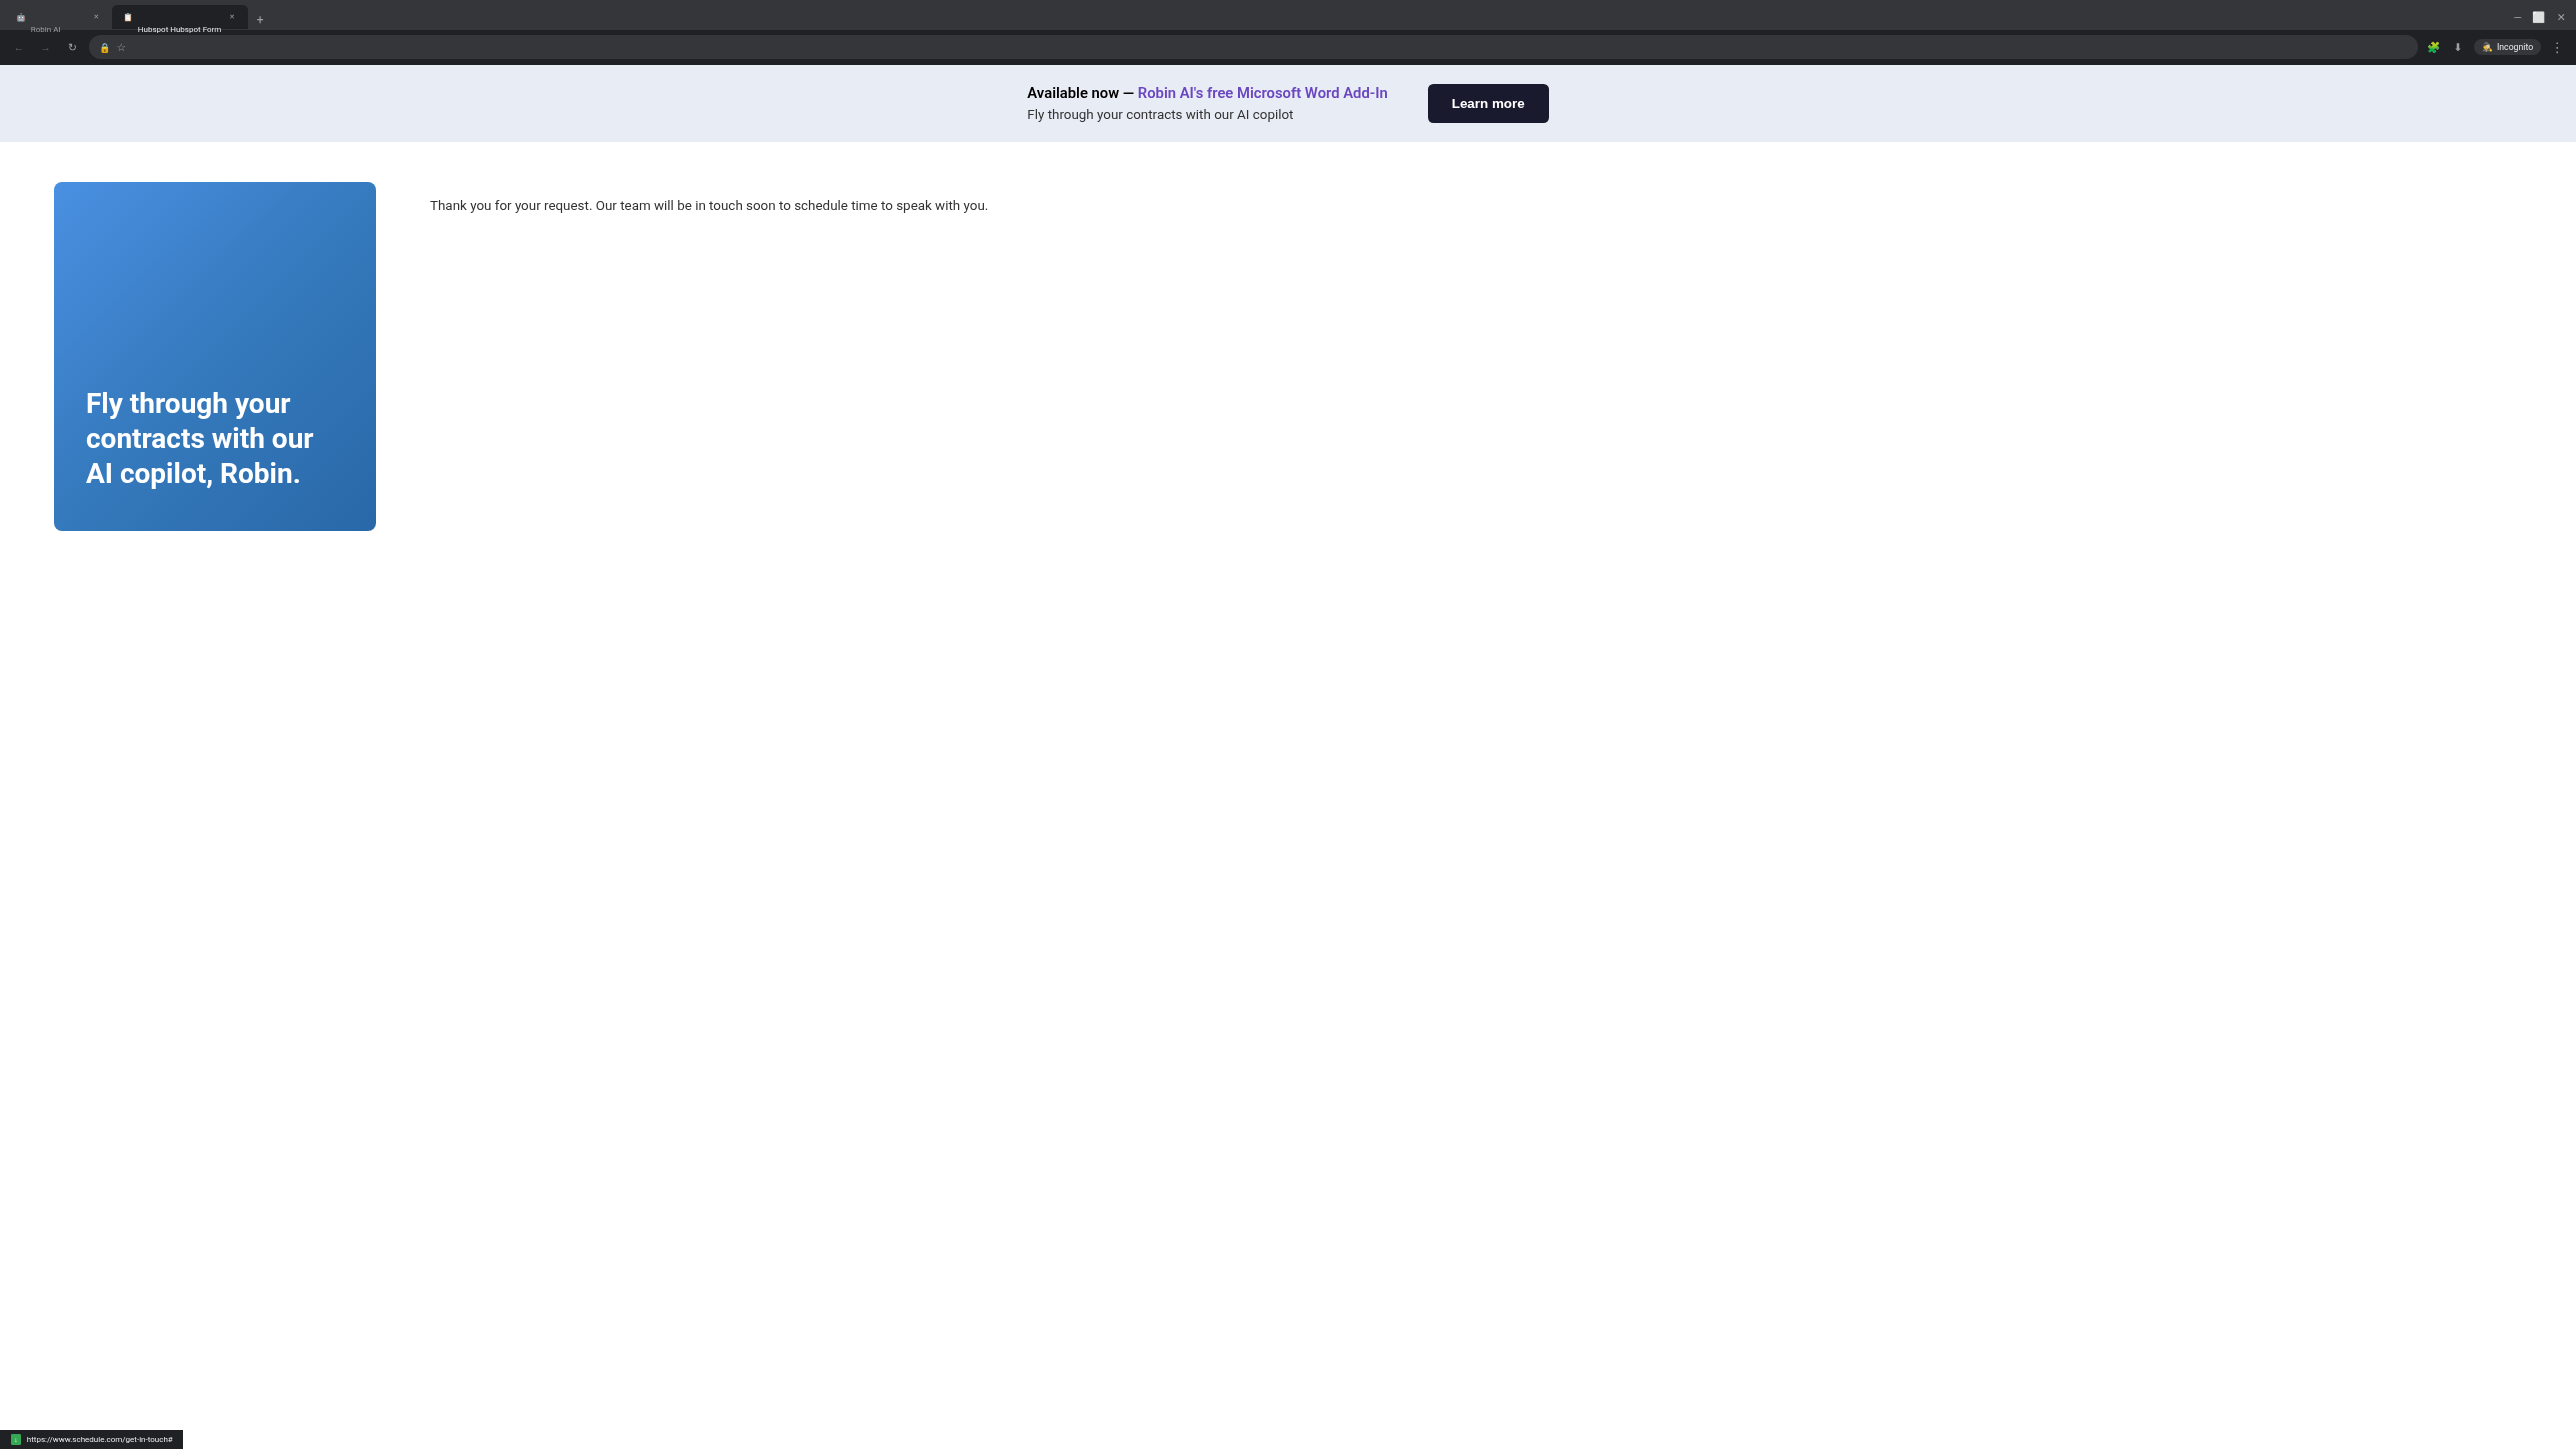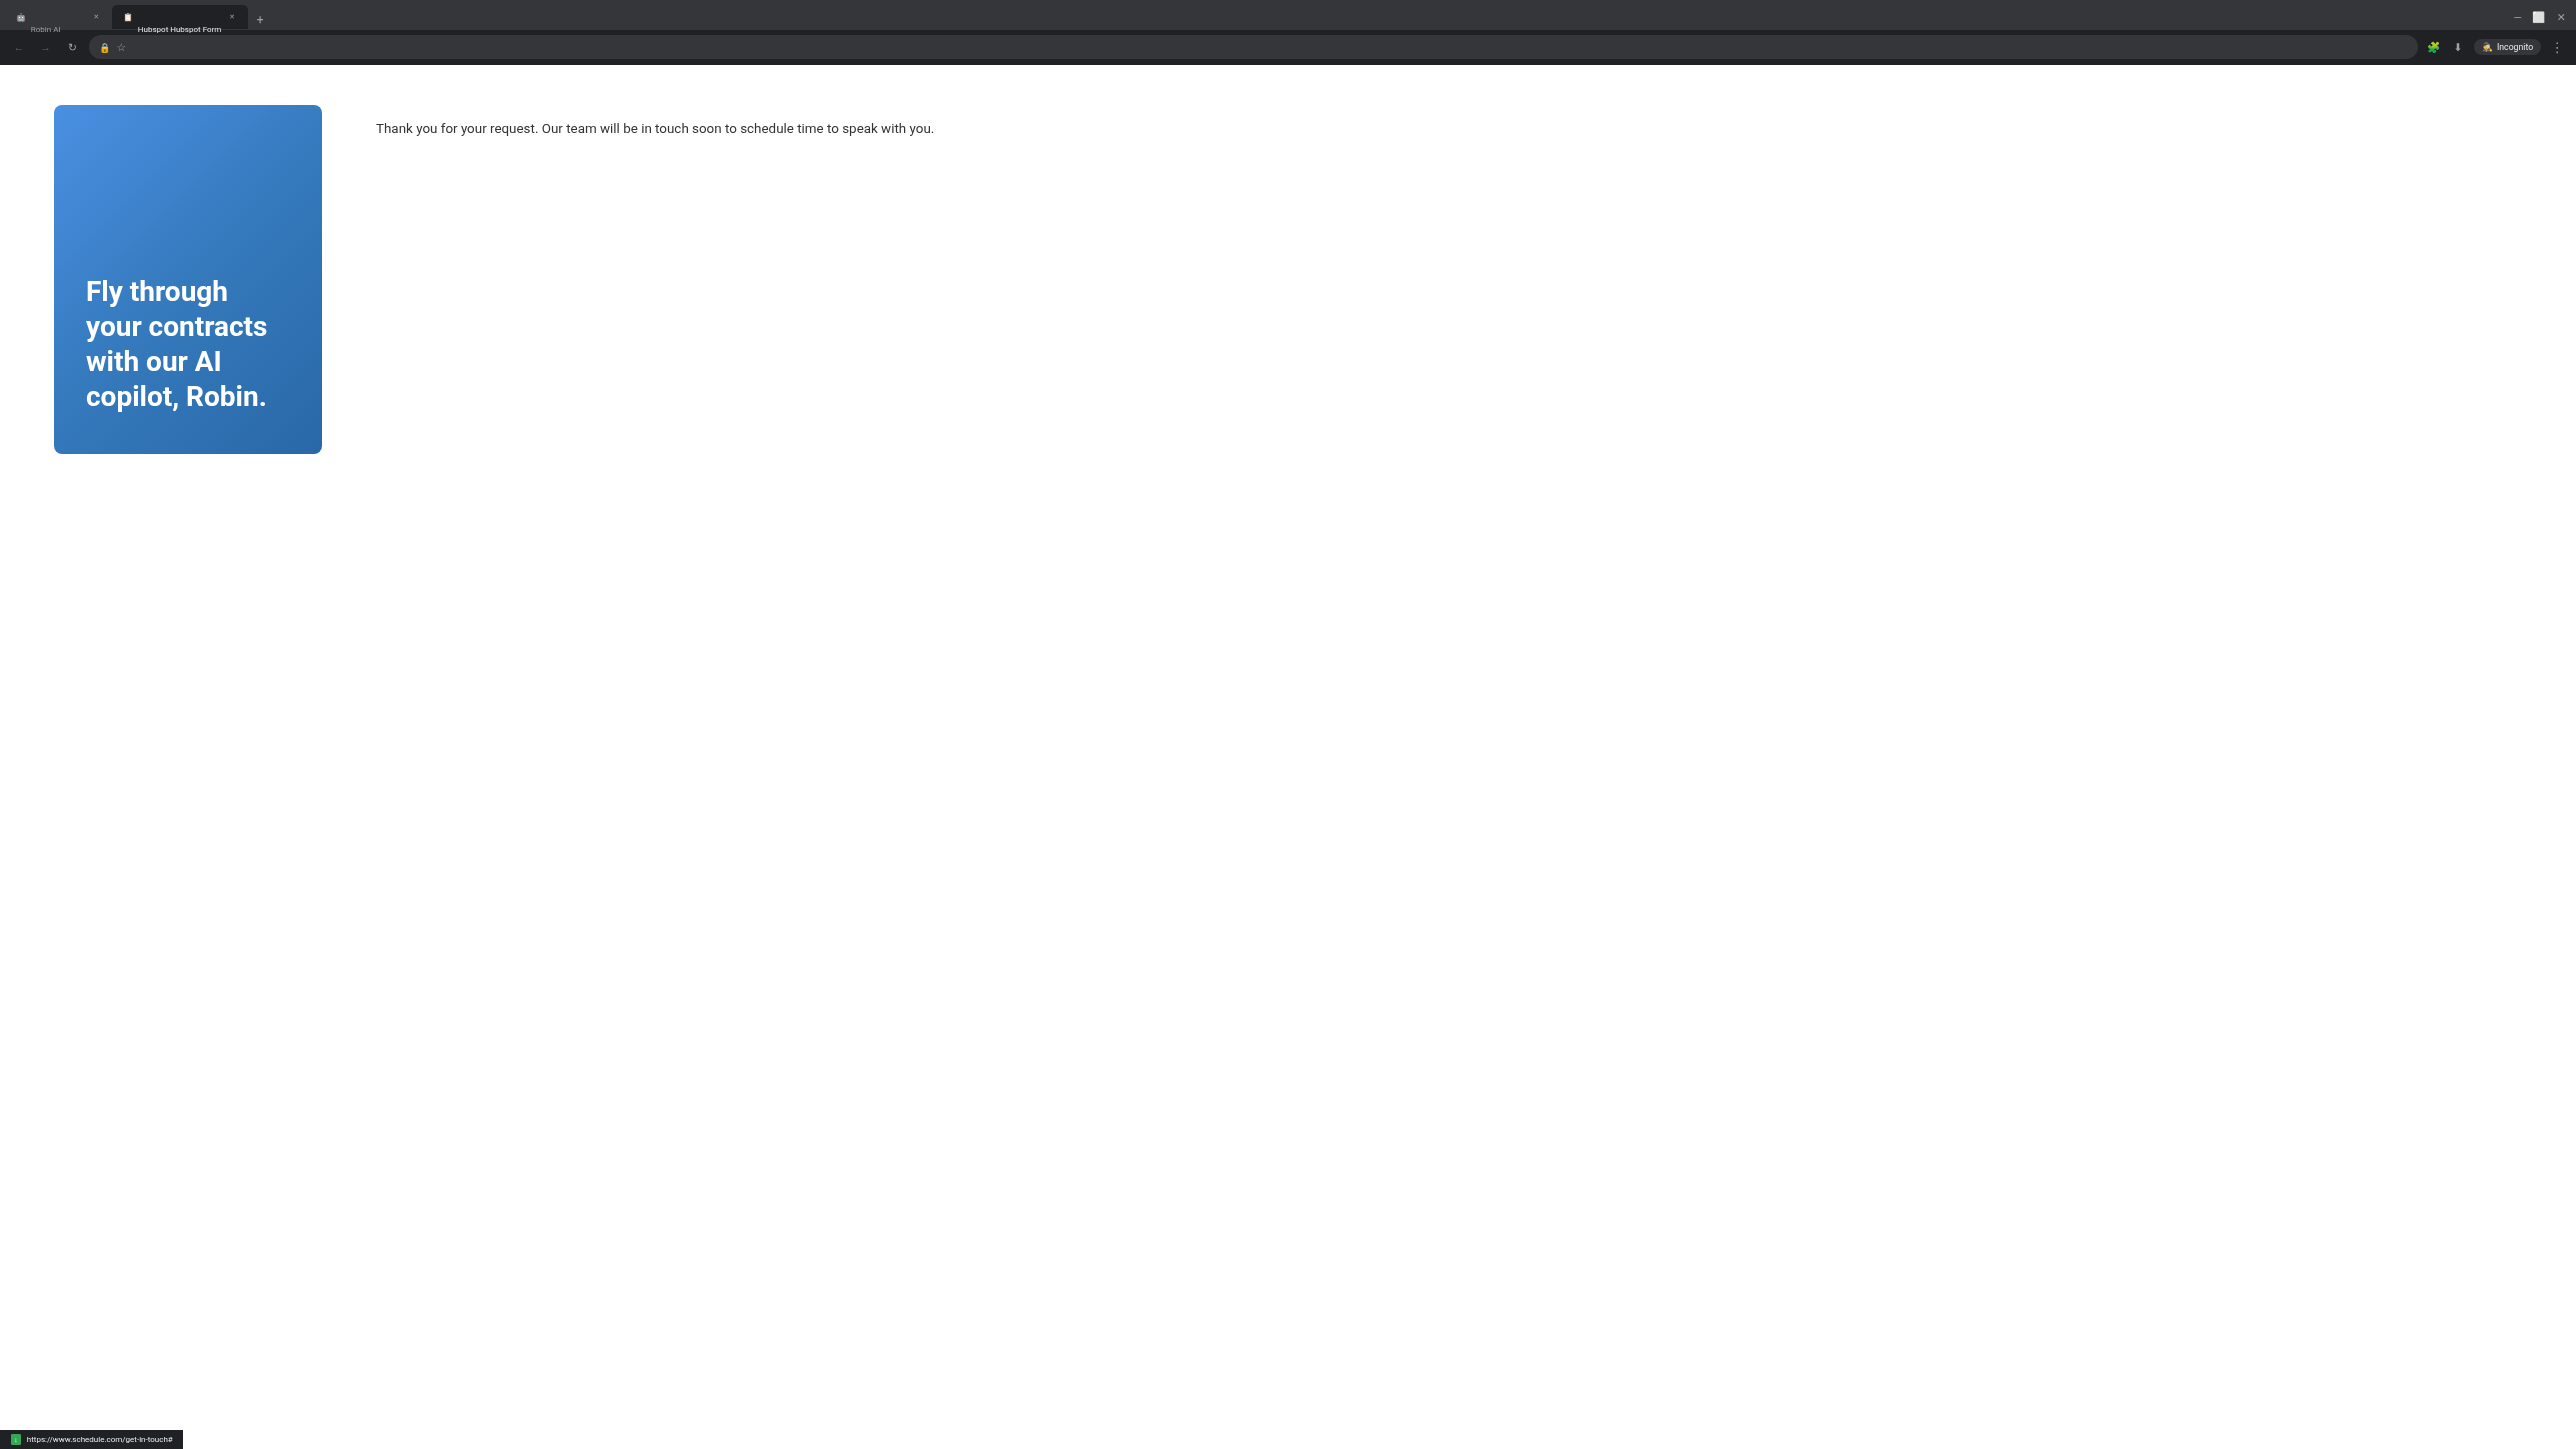--- a/index.html
+++ b/index.html
@@ -265,21 +265,21 @@
       display: flex;
       align-items: flex-start;
       padding: 40px 54px;
       gap: 54px;
       min-height: 335px;
     }
 
     .hero-card {
       background: linear-gradient(135deg, #4a90e2 0%, #357abd 50%, #2968a8 100%);
       border-radius: 8px;
-      width: 268px;
+      width: 322px;
       min-height: 349px;
       flex-shrink: 0;
       display: flex;
       flex-direction: column;
       justify-content: flex-end;
       padding: 32px 52px 40px 32px;
     }
 
     .hero-tagline {
       color: #fff;
@@ -377,20 +377,29 @@
       <span>🕵</span>
       <span>Incognito</span>
     </div>
 
     <div class="menu-dots">⋮</div>
   </div>
 </div>
 
 <div class="page-content">
 
+  <div class="banner">
+    <div class="banner-text">
+      <div class="banner-headline">
+        <span>Available now — </span><span class="banner-headline-accent">Robin AI's free Microsoft Word Add-In</span>
+      </div>
+      <div class="banner-subtitle">Fly through your contracts with our AI copilot</div>
+    </div>
+    <button class="learn-more-btn">Learn more</button>
+  </div>
 
   <div class="main-content">
 
     <div class="hero-card">
       <div class="hero-tagline">Fly through your contracts with our AI copilot, Robin.</div>
     </div>
 
     <div class="right-content">
       <p class="thank-you-text">Thank you for your request. Our team will be in touch soon to schedule time to speak with you.</p>
     </div>

